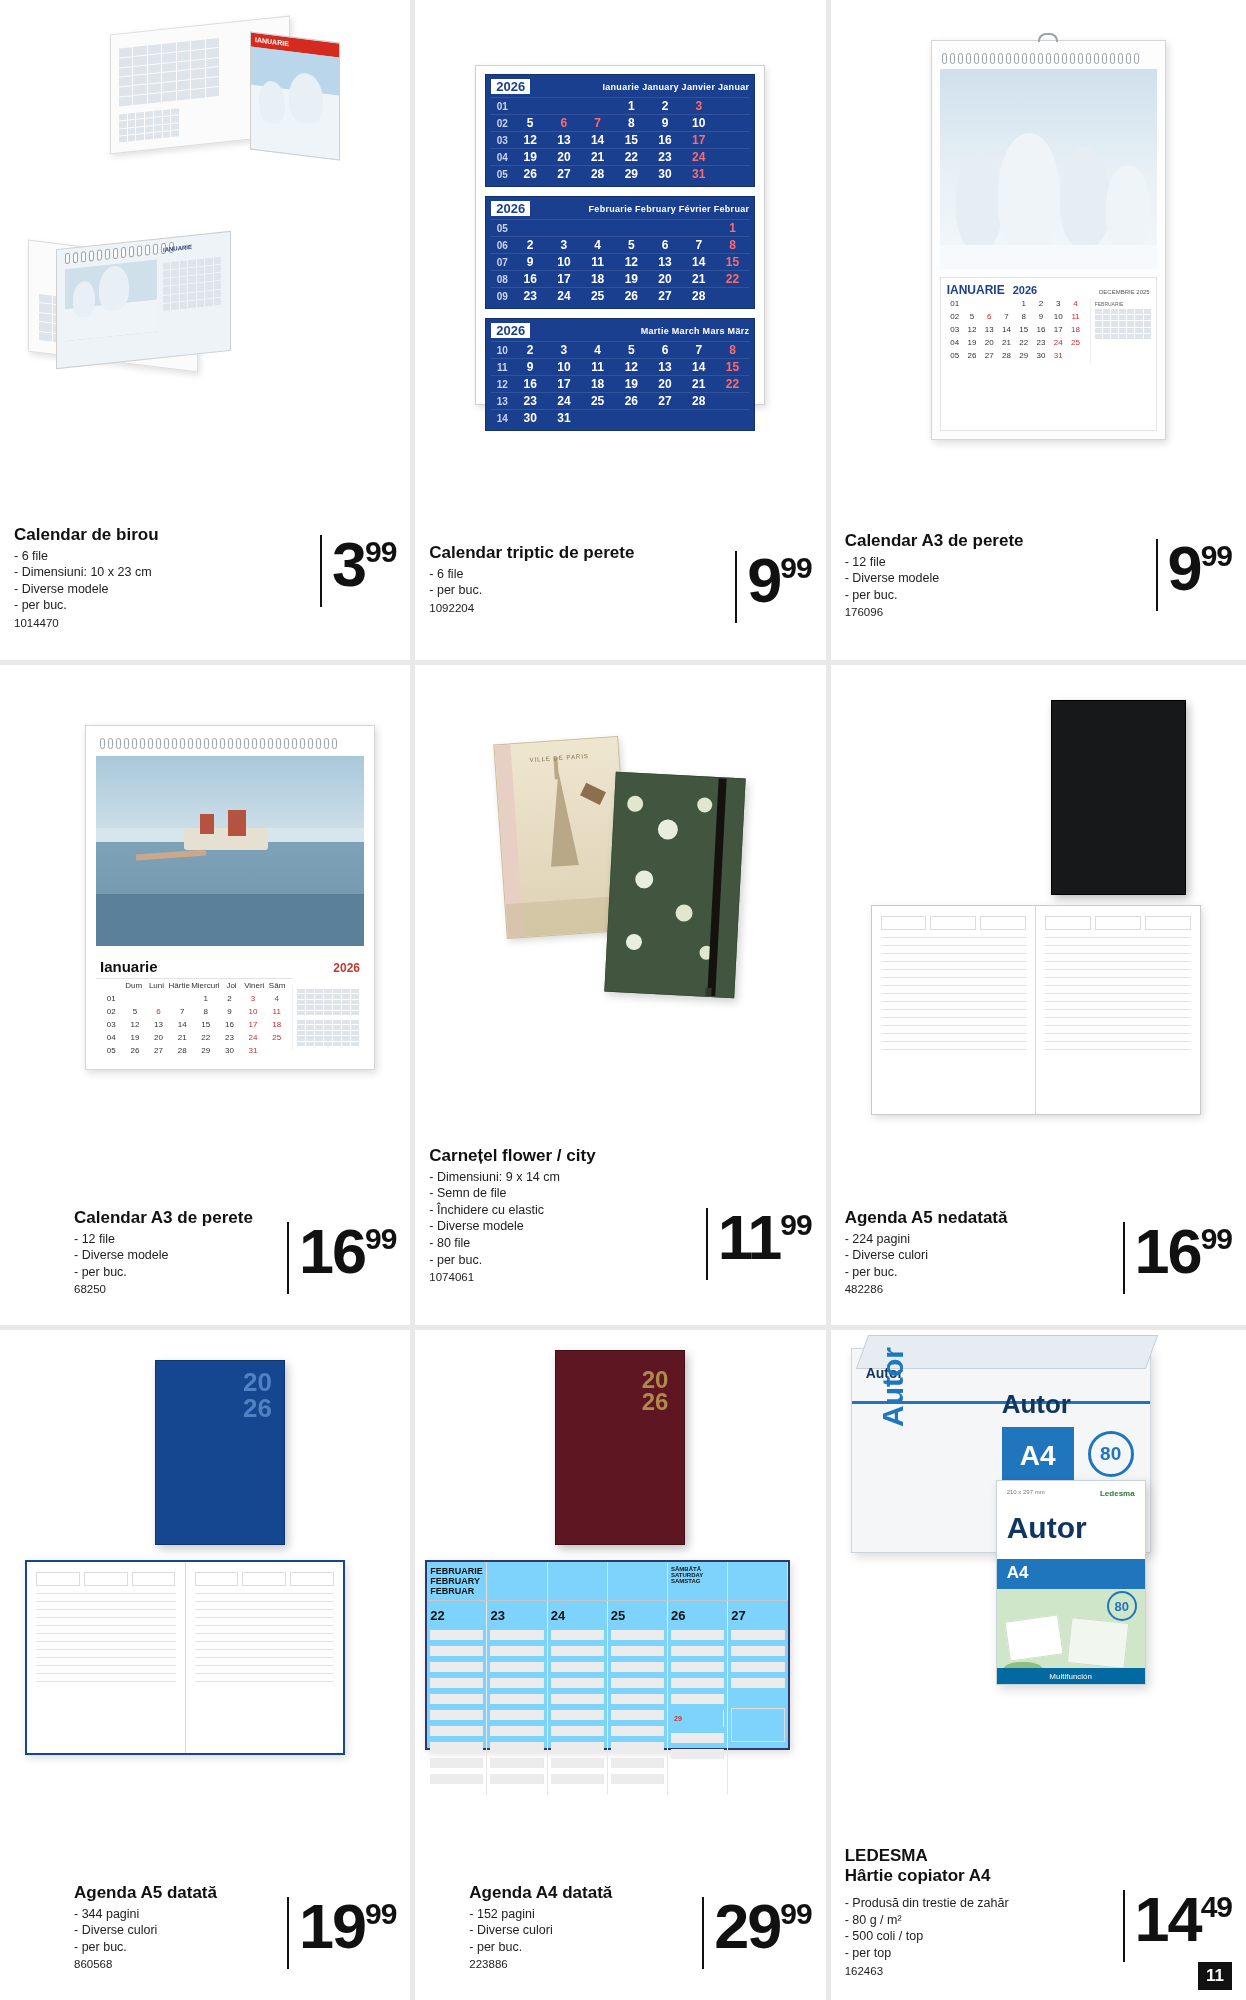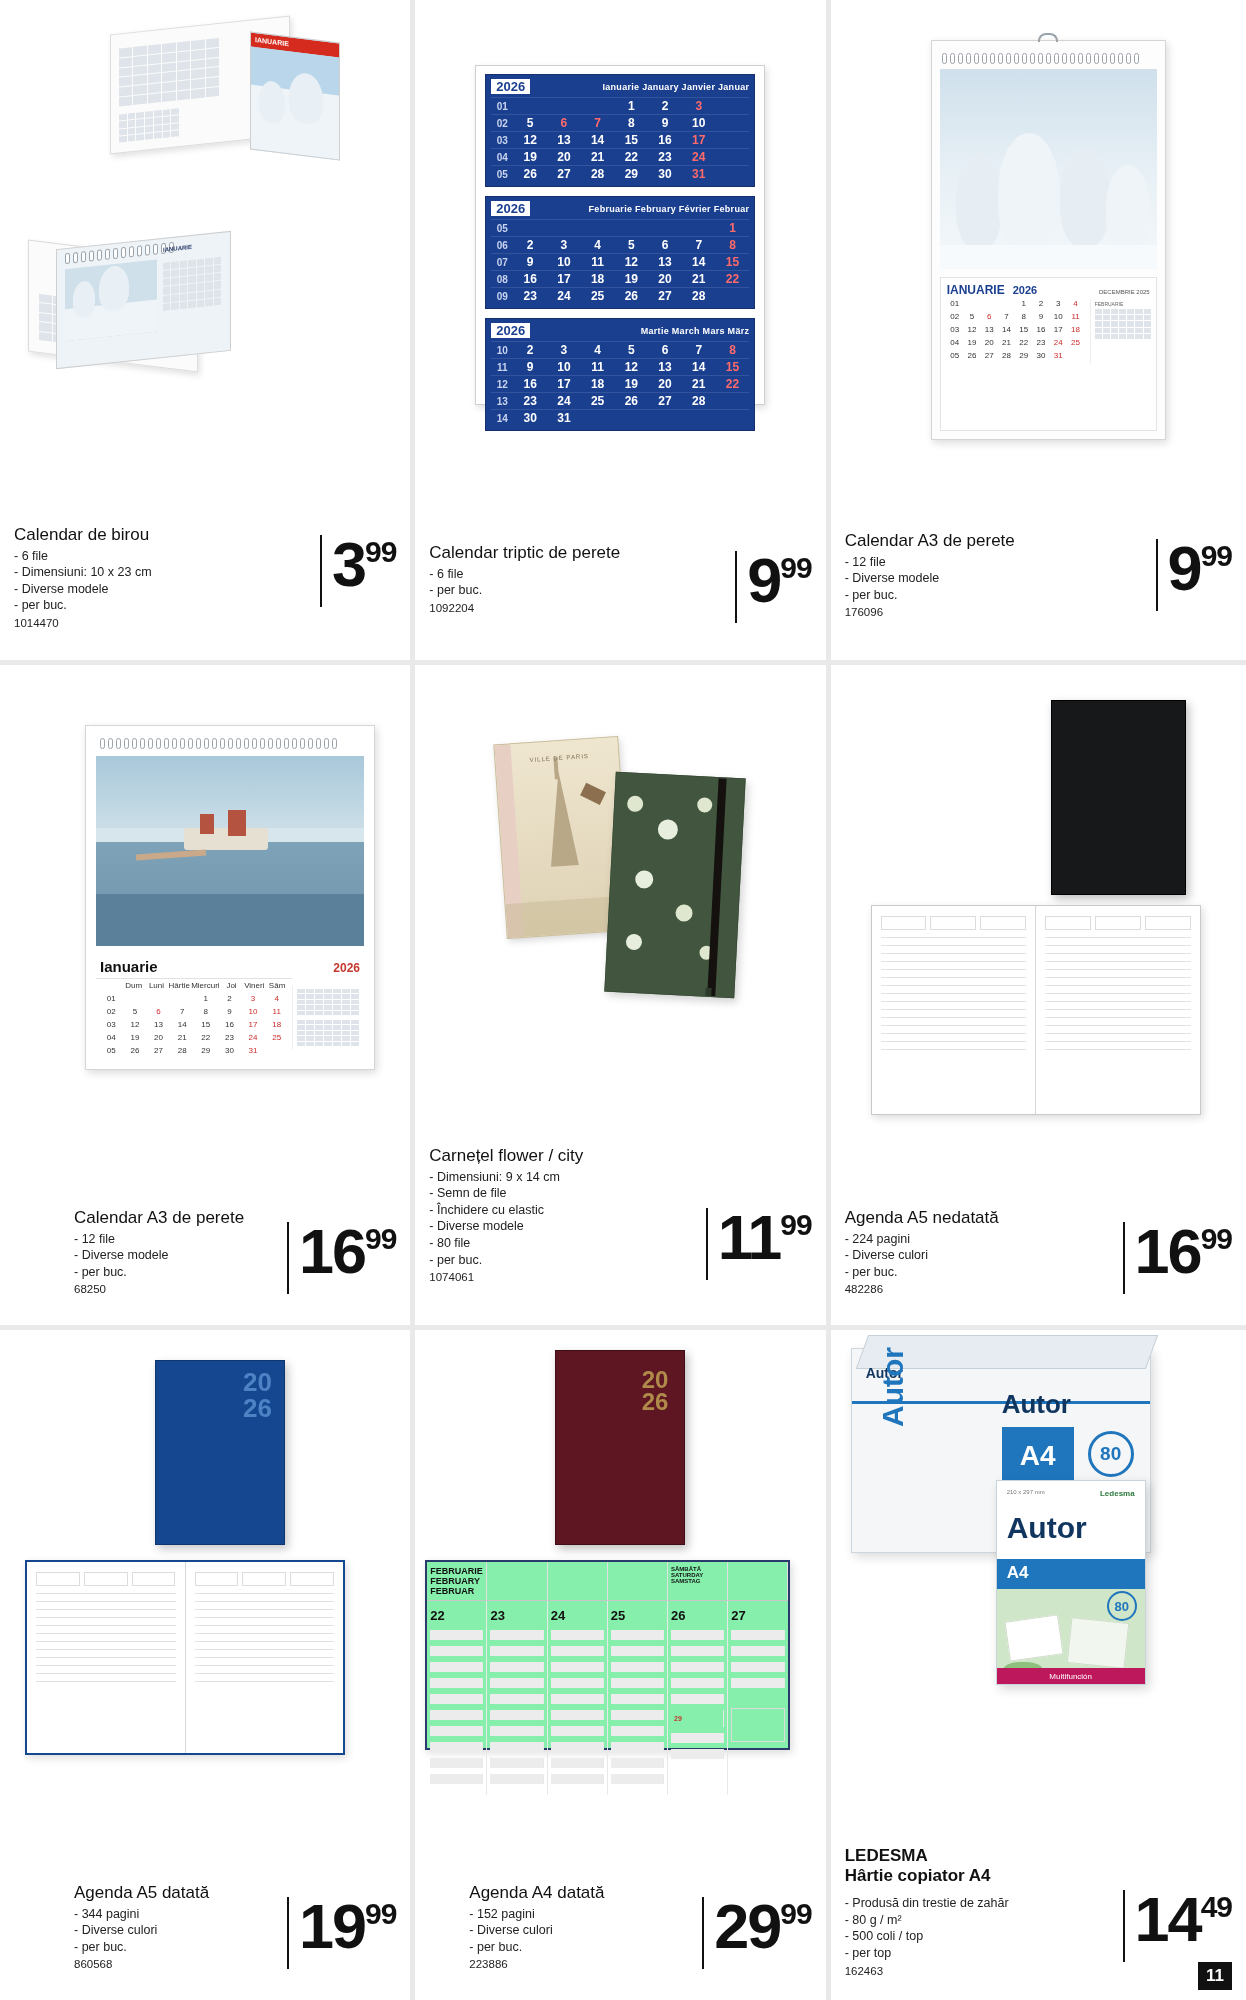--- a/index.html
+++ b/index.html
@@ -36,21 +36,21 @@
   .info {
     position:absolute;
     left:0; right:0; bottom:0;
     height:145px;
     padding:6px 14px 8px 14px;
     display:flex;
     align-items:flex-start;
   }
   .info-left { flex:1 1 auto; padding-top:4px; }
   .ptitle {
-    font-size:17px; font-weight:normal; color:#111; line-height:1.15;
+    font-size:17px; font-weight:bold; color:#111; line-height:1.15;
     margin-bottom:3px;
   }
   .ptitle2 { font-size:17px; font-weight:bold; color:#111; line-height:1.15; }
   .pbrand { font-size:17px; font-weight:bold; color:#111; line-height:1.15; }
   .pbul { font-size:12.5px; color:#222; line-height:1.33; }
   .pcode { font-size:11.5px; color:#222; margin-top:3px; }
 
   .price {
     display:flex; align-items:flex-start;
     border-left:2px solid #111;
@@ -188,21 +188,21 @@
   }
 
   
   .red-book {
     position:absolute; left:140px; top:20px; width:130px; height:195px;
     background:#5d1622; border:1px solid #3f0e17; box-shadow:3px 4px 9px rgba(0,0,0,.25);
   }
   .red-book .yr { position:absolute; right:16px; top:18px; color:#b08a4a; font-size:24px; font-weight:bold; line-height:.9; text-align:right;}
   .open-wide {
     position:absolute; left:10px; top:230px; width:365px; height:190px;
-    background:#86efac; border:2px solid #2a3a6b; box-shadow:2px 3px 8px rgba(0,0,0,.14);
+    background:#7dd3fc; border:2px solid #2a3a6b; box-shadow:2px 3px 8px rgba(0,0,0,.14);
   }
   .week-head { display:grid; grid-template-columns:repeat(6,1fr); border-bottom:1px solid #c6c6c6; }
   .week-head span { font-size:9px; font-weight:bold; padding:4px 3px; border-right:1px solid #e0e0e0; }
   .week-cols { display:grid; grid-template-columns:repeat(6,1fr); height:150px; }
   .week-cols div { border-right:1px solid #e8e8e8; padding:5px 3px; }
   .wl { height:1px; background:#ececec; margin:6px 0; }
 
   
   .box {
     position:absolute; left:20px; top:18px; width:300px; height:205px;
@@ -1296,21 +1296,21 @@
         <div style="position:absolute;left:10px;top:8px;font-size:6px;color:#777;">210 x 297 mm</div>
         <div style="position:absolute;left:10px;top:30px;font-size:30px;font-weight:bold;color:#10355e;">Autor</div>
         <div class="ream-blue"></div>
         <div style="position:absolute;left:10px;top:82px;font-size:17px;font-weight:bold;color:#fff;">A4</div>
         <div style="position:absolute;left:10px;top:112px;font-size:8px;font-weight:bold;color:#2b6fb0;">500 hojas</div>
         <div class="ream-green">
           <div style="position:absolute;left:10px;bottom:26px;width:54px;height:40px;background:#ffffff;transform:rotate(-8deg);border:1px solid #cfdcc9;"></div>
           <div style="position:absolute;left:72px;bottom:18px;width:58px;height:46px;background:#f1f7ef;transform:rotate(6deg);border:1px solid #cfdcc9;"></div>
           <div style="position:absolute;left:6px;bottom:0;width:40px;height:22px;background:#8dbf7e;border-radius:40% 40% 0 0;"></div>
         </div>
-        <div style="position:absolute;left:0;right:0;bottom:0;height:16px;background:#be185d;color:#fff;font-size:8px;display:flex;align-items:center;justify-content:center;">Multifunción</div>
+        <div style="position:absolute;left:0;right:0;bottom:0;height:16px;background:#0369a1;color:#fff;font-size:8px;display:flex;align-items:center;justify-content:center;">Multifunción</div>
         <div style="position:absolute;right:8px;top:110px;width:30px;height:30px;border:2px solid #1f76bd;border-radius:50%;display:flex;align-items:center;justify-content:center;font-size:13px;font-weight:bold;color:#1f76bd;">80</div>
       </div>
     </div>
 
     <div class="info" style="height:160px;">
       <div class="info-left" style="padding-top:0;">
         <div class="pbrand">LEDESMA</div>
         <div class="ptitle2" style="margin-bottom:10px;">Hârtie copiator A4</div>
         <div class="pbul">- Produsă din trestie de zahăr</div>
         <div class="pbul">- 80 g / m²</div>

